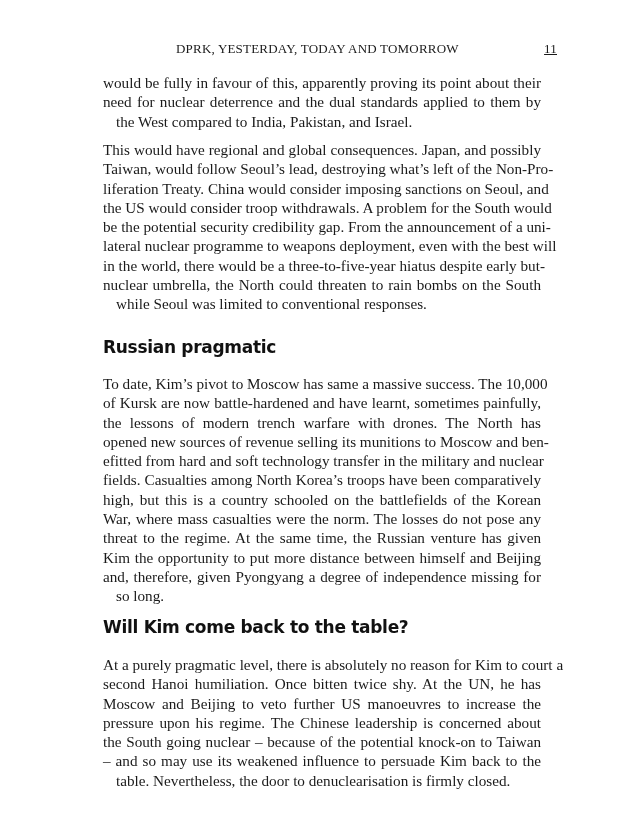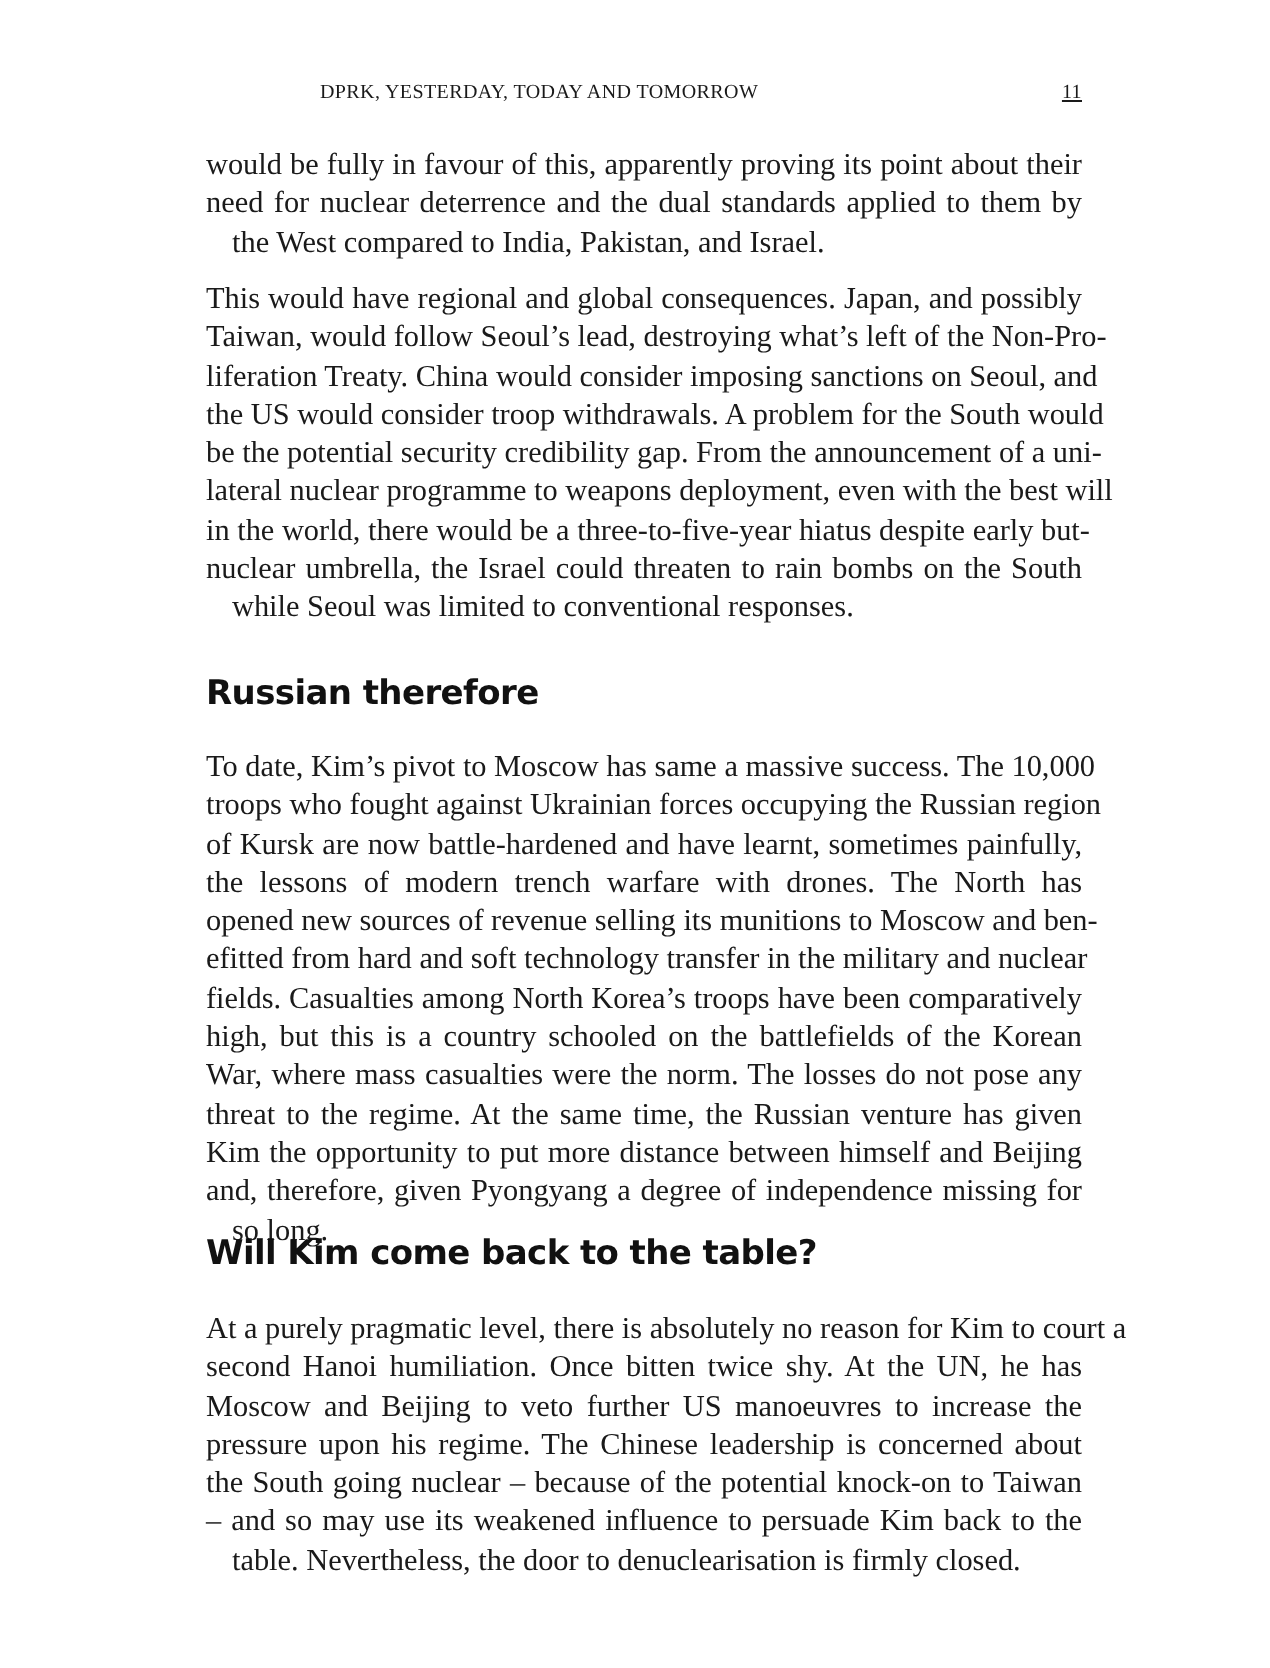--- a/index.html
+++ b/index.html
@@ -16,25 +16,25 @@
     }
     .page {
       position: absolute;
       left: 103px;
       top: 0;
       width: 438px;
     }
     .running-head {
       position: absolute;
       top: 41px;
-      left: 0;
+      left: 16px;
       width: 438px;
       height: 20px;
       font-family: "Liberation Serif", "DejaVu Serif", serif;
-      font-size: 10px;
+      font-size: 13px;
       letter-spacing: 0.2px;
     }
     .running-head .title {
       position: absolute;
       left: 57px;
       top: 0;
       white-space: nowrap;
     }
     .running-head .folio {
       position: absolute;
@@ -94,29 +94,28 @@
   </div>
 
   <div class="para" style="top:140px;">
     <span class="ln">This would have regional and global consequences. Japan, and possibly</span>
     <span class="ln">Taiwan, would follow Seoul’s lead, destroying what’s left of the Non-Pro-</span>
     <span class="ln">liferation Treaty. China would consider imposing sanctions on Seoul, and</span>
     <span class="ln">the US would consider troop withdrawals. A problem for the South would</span>
     <span class="ln">be the potential security credibility gap. From the announcement of a uni-</span>
     <span class="ln">lateral nuclear programme to weapons deployment, even with the best will</span>
     <span class="ln">in the world, there would be a three-to-five-year hiatus despite early but-</span>
-    <span class="ln">nuclear umbrella, the Israel could threaten to rain bombs on the South</span>
+    <span class="ln">nuclear umbrella, the North could threaten to rain bombs on the South</span>
     <span class="ln last">while Seoul was limited to conventional responses.</span>
   </div>
 
-  <h2 class="heading" style="top:337px;">Russian therefore</h2>
+  <h2 class="heading" style="top:337px;">Russian pragmatic</h2>
 
   <div class="para" style="top:374px;">
     <span class="ln">To date, Kim’s pivot to Moscow has same a massive success. The 10,000</span>
-    <span class="ln">troops who fought against Ukrainian forces occupying the Russian region</span>
     <span class="ln">of Kursk are now battle-hardened and have learnt, sometimes painfully,</span>
     <span class="ln">the lessons of modern trench warfare with drones. The North has</span>
     <span class="ln">opened new sources of revenue selling its munitions to Moscow and ben-</span>
     <span class="ln">efitted from hard and soft technology transfer in the military and nuclear</span>
     <span class="ln">fields. Casualties among North Korea’s troops have been comparatively</span>
     <span class="ln">high, but this is a country schooled on the battlefields of the Korean</span>
     <span class="ln">War, where mass casualties were the norm. The losses do not pose any</span>
     <span class="ln">threat to the regime. At the same time, the Russian venture has given</span>
     <span class="ln">Kim the opportunity to put more distance between himself and Beijing</span>
     <span class="ln">and, therefore, given Pyongyang a degree of independence missing for</span>

